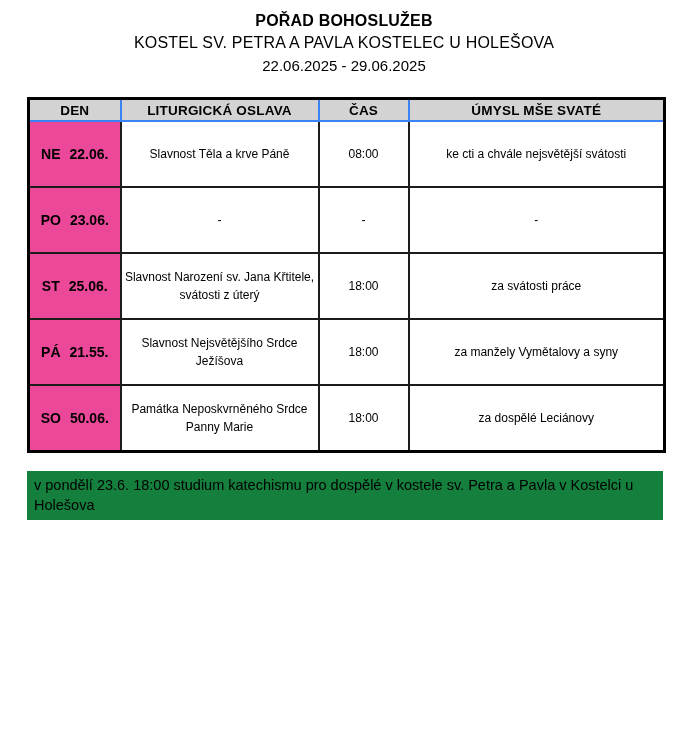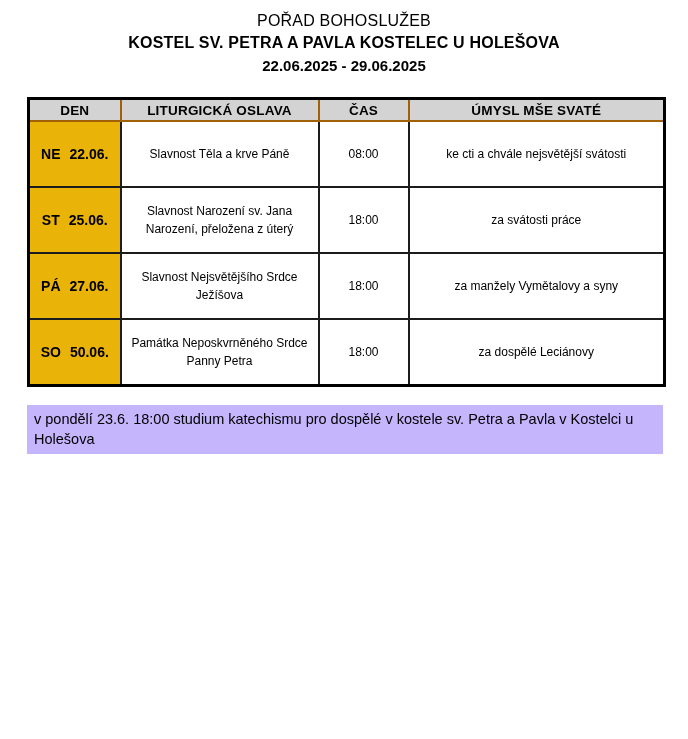--- a/index.html
+++ b/index.html
@@ -14,74 +14,74 @@
     color: #000000;
     position: relative;
     overflow: hidden;
   }
   .titles {
     text-align: center;
     padding-top: 12px;
   }
   .title-main {
     font-size: 16px;
-    font-weight: normal;
+    font-weight: bold;
     margin: 0 0 4px 0;
     letter-spacing: 0.2px;
   }
   .title-sub {
     font-size: 16px;
-    font-weight: bold;
+    font-weight: normal;
     margin: 0 0 5px 0;
     letter-spacing: 0.2px;
   }
   .date-range {
     font-size: 15px;
-    font-weight: bold;
+    font-weight: normal;
     margin: 0;
   }
   table.schedule {
     border-collapse: collapse;
     table-layout: fixed;
     width: 636px;
     margin: 23px 0 0 27px;
     border: 3px solid #000000;
   }
   col.c-day   { width: 92px; }
   col.c-cel   { width: 198px; }
   col.c-time  { width: 90px; }
   col.c-int   { width: 256px; }
   th {
     background: #d3d3d3;
-    border: 2px solid #a16207;
+    border: 2px solid #3b82f6;
     font-size: 13.5px;
     font-weight: bold;
     padding: 2px 2px;
     height: 16px;
     letter-spacing: 0.2px;
   }
   td {
     border: 2px solid #1c1c1c;
     text-align: center;
     vertical-align: middle;
     font-size: 12px;
     padding: 2px 3px;
     line-height: 18px;
   }
   tr.data-row { height: 66px; }
   td.day-cell {
-    background: #eab308;
+    background: #ec4899;
     font-weight: bold;
     font-size: 14px;
   }
   td.day-cell .day-abbr { margin-right: 9px; }
   .note {
     width: 636px;
     margin: 18px 0 0 27px;
-    background: #c4b5fd;
+    background: #15803d;
     box-sizing: border-box;
     padding: 4px 7px 5px 7px;
     font-size: 14.5px;
     line-height: 20px;
     text-align: left;
   }
 </style>
 </head>
 <body>
 
@@ -107,33 +107,39 @@
     </tr>
   </thead>
   <tbody>
     <tr class="data-row">
       <td class="day-cell"><span class="day-abbr">NE</span><span>22.06.</span></td>
       <td>Slavnost Těla a krve Páně</td>
       <td>08:00</td>
       <td>ke cti a chvále nejsvětější svátosti</td>
     </tr>
     <tr class="data-row">
+      <td class="day-cell"><span class="day-abbr">PO</span><span>23.06.</span></td>
+      <td>-</td>
+      <td>-</td>
+      <td>-</td>
+    </tr>
+    <tr class="data-row">
       <td class="day-cell"><span class="day-abbr">ST</span><span>25.06.</span></td>
-      <td>Slavnost Narození sv. Jana Narození, přeložena z úterý</td>
+      <td>Slavnost Narození sv. Jana Křtitele, svátosti z úterý</td>
       <td>18:00</td>
       <td>za svátosti práce</td>
     </tr>
     <tr class="data-row">
-      <td class="day-cell"><span class="day-abbr">PÁ</span><span>27.06.</span></td>
+      <td class="day-cell"><span class="day-abbr">PÁ</span><span>21.55.</span></td>
       <td>Slavnost Nejsvětějšího Srdce Ježíšova</td>
       <td>18:00</td>
       <td>za manžely Vymětalovy a syny</td>
     </tr>
     <tr class="data-row">
       <td class="day-cell"><span class="day-abbr">SO</span><span>50.06.</span></td>
-      <td>Památka Neposkvrněného Srdce Panny Petra</td>
+      <td>Památka Neposkvrněného Srdce Panny Marie</td>
       <td>18:00</td>
       <td>za dospělé Leciánovy</td>
     </tr>
   </tbody>
 </table>
 
 <div class="note">v pondělí 23.6. 18:00 studium katechismu pro dospělé v kostele sv. Petra a Pavla v Kostelci u Holešova</div>
 
 </body></html>

